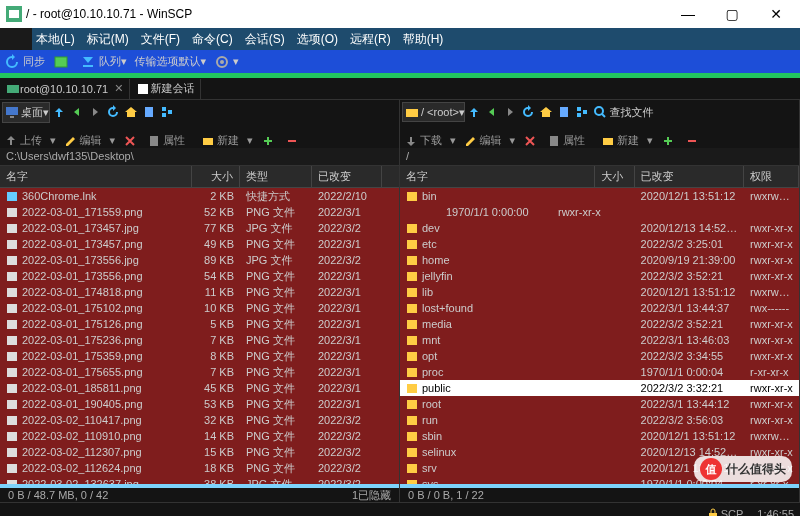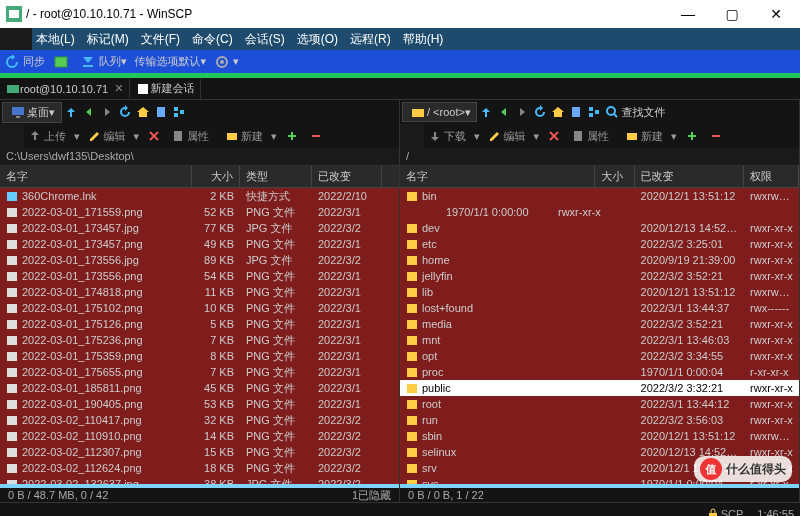--- a/index.html
+++ b/index.html
@@ -12,23 +12,23 @@
 .menubar span { margin-right: 12px; }
 .toolbar1 { height: 28px; background: #1d4ed8; display: flex; align-items: center; padding: 0 4px; border-bottom: 5px solid #22c55e; }
 .toolbar1 .btn { display: flex; align-items: center; margin-right: 8px; color: #ccc; }
 .toolbar1 .ico { width: 16px; height: 16px; margin-right: 3px; display: inline-block; }
 .tabs { height: 22px; background: #141414; display: flex; align-items: center; border-bottom: 1px solid #333; }
 .tab { height: 20px; display: flex; align-items: center; padding: 0 6px; background: #141414; border-right: 1px solid #333; font-size: 11px; }
 .tab .close { margin-left: 6px; color: #888; }
 .panes { display: flex; height: 402px; }
 .pane { width: 50%; display: flex; flex-direction: column; border-right: 1px solid #333; }
 .pathbar { height: 24px; background: #141414; display: flex; align-items: center; padding: 0 2px; }
-.pathbar .pill { background: #2a2a2a; padding: 2px 6px; display: flex; align-items: center; font-size: 11px; border: 1px solid #444; }
+.pathbar .pill { background: #2a2a2a; padding: 2px 0; display: flex; align-items: center; font-size: 11px; border: 1px solid #444; }
 .pathbar .ico { width: 14px; height: 14px; margin: 0 2px; display: inline-block; }
-.opbar { height: 24px; background: #141414; display: flex; align-items: center; padding: 0 4px; font-size: 11px; margin-left: 24px; }
+.opbar { height: 24px; background: #141414; display: flex; align-items: flex-end; padding: 0 4px; font-size: 11px; }
 .opbar span { margin-right: 8px; color: #999; display: flex; align-items: center; }
 .opbar .ico { width: 14px; height: 14px; margin-right: 2px; display: inline-block; }
 .breadcrumb { height: 18px; background: #1a1a1a; color: #aaa; padding: 2px 6px; font-size: 11px; border-bottom: 1px solid #333; }
 .header { display: flex; background: #2a2a2a; border-bottom: 1px solid #444; font-size: 11px; }
 .header .col { padding: 3px 6px; border-right: 1px solid #444; }
 .filelist { flex: 1; overflow: hidden; background: #7f1d1d; }
 .row { display: flex; height: 16px; align-items: center; font-size: 11px; }
 .row.sel { background: #fff; color: #000; }
 .row .cell { padding: 0 6px; overflow: hidden; white-space: nowrap; text-overflow: ellipsis; }
 .row .fico { width: 12px; height: 12px; margin-right: 4px; display: inline-block; flex-shrink: 0; }

